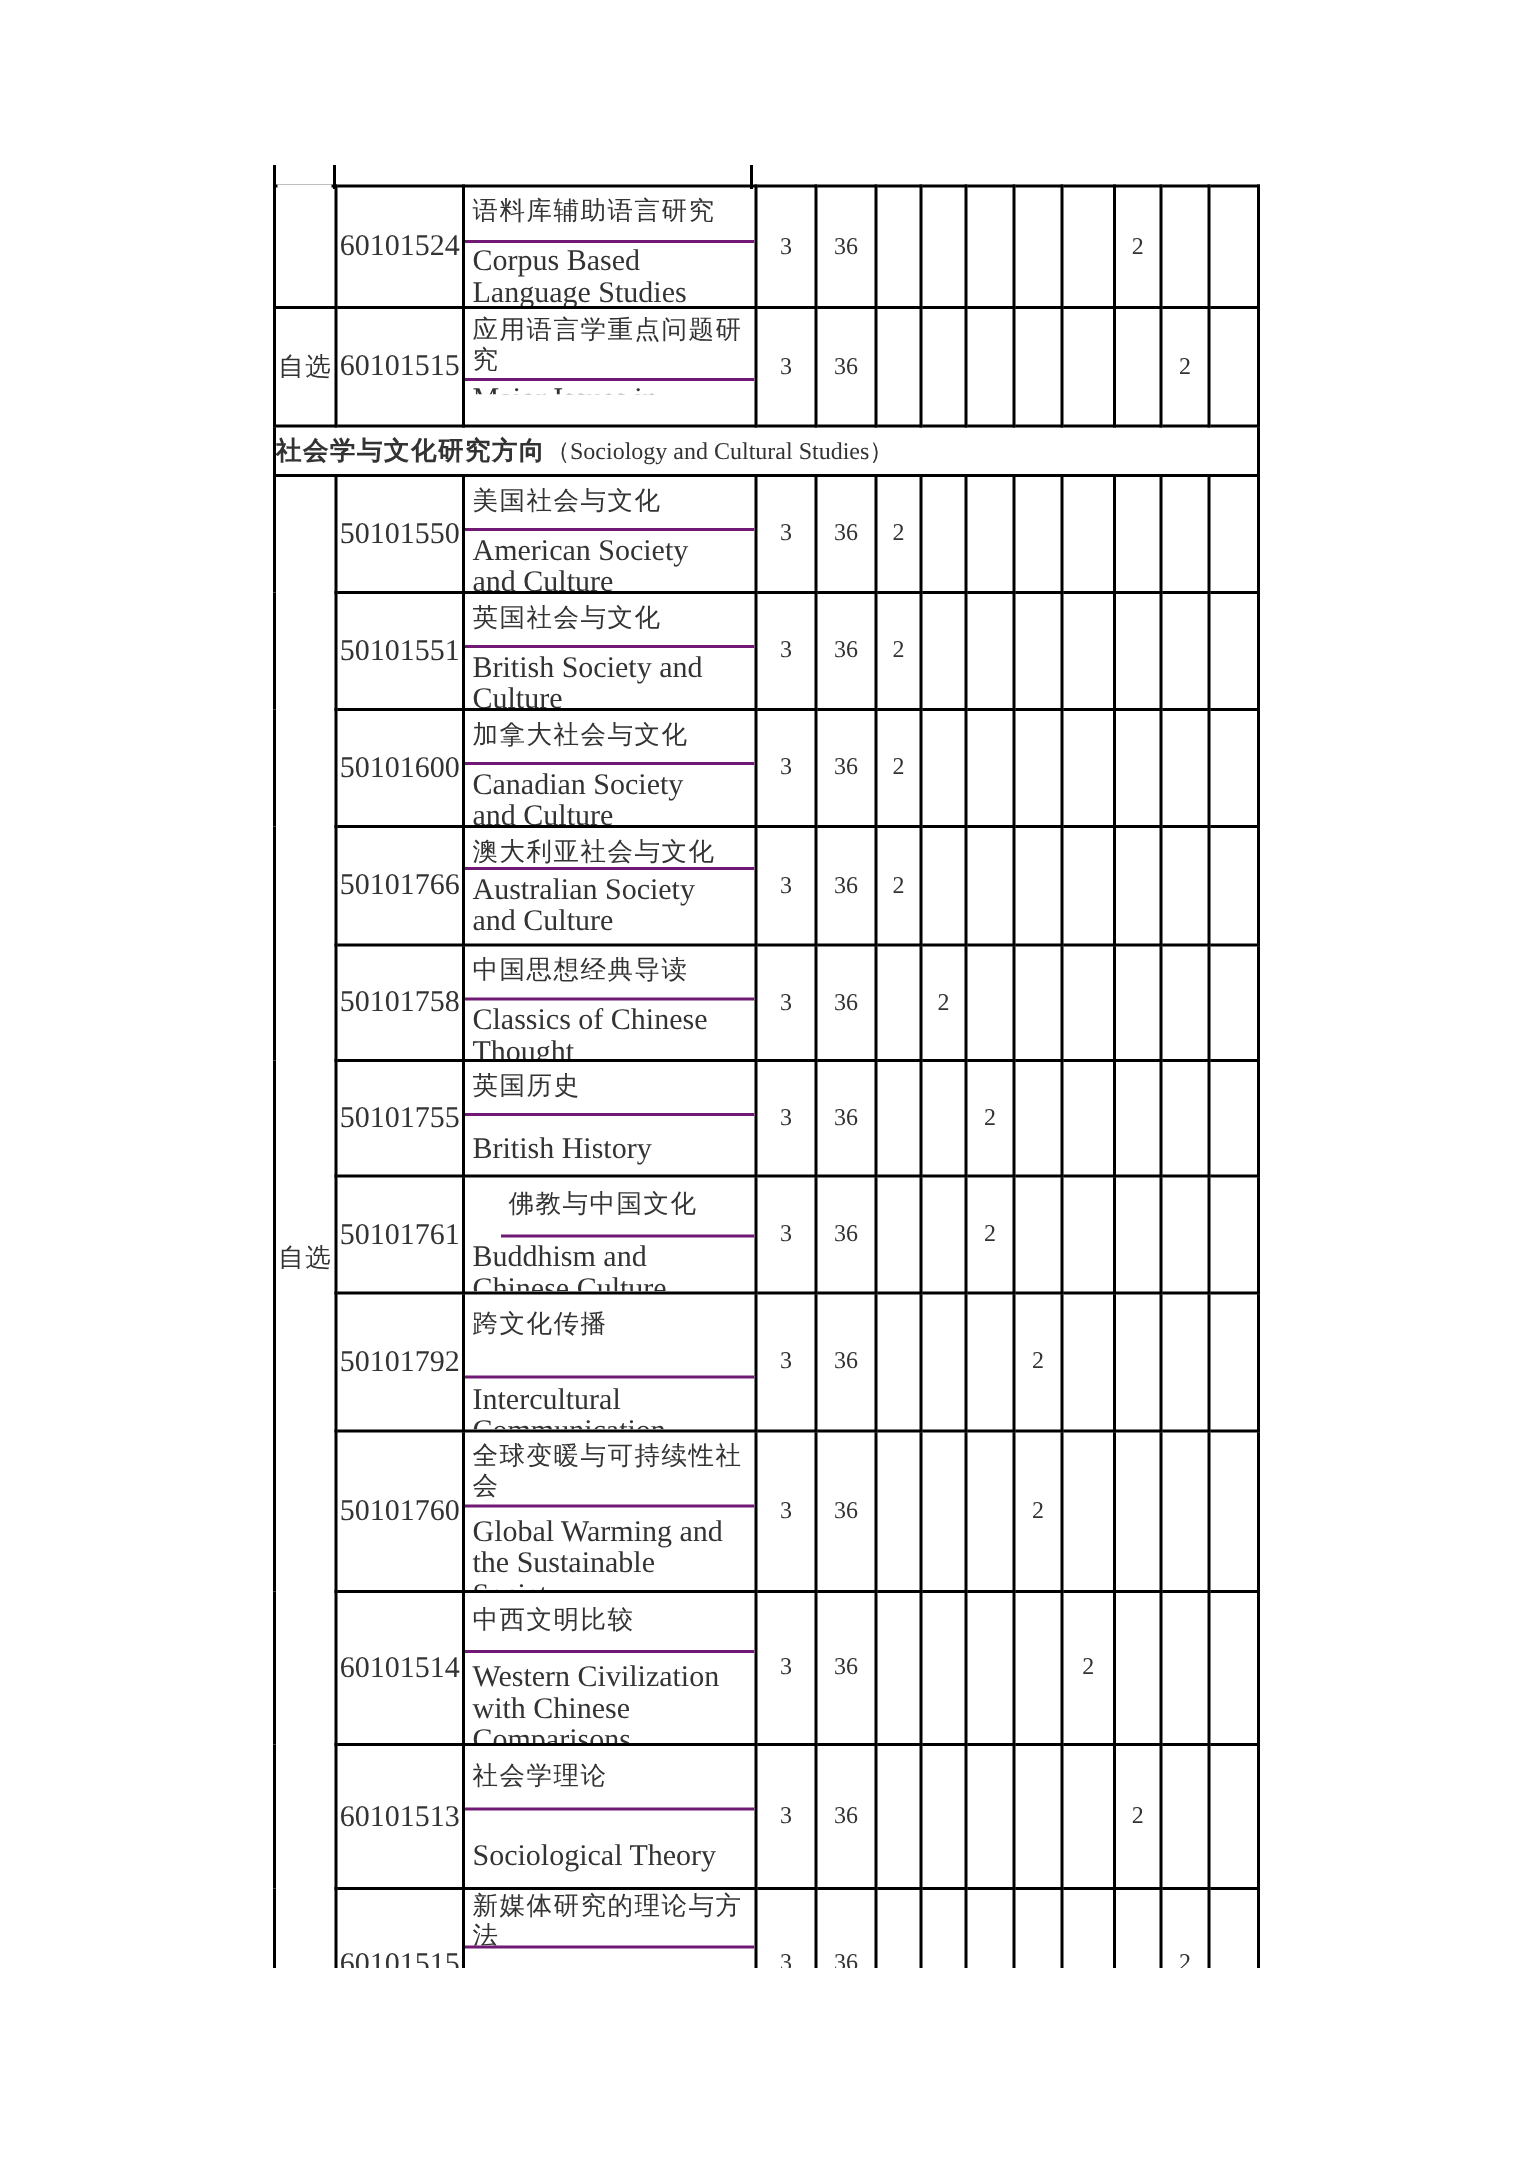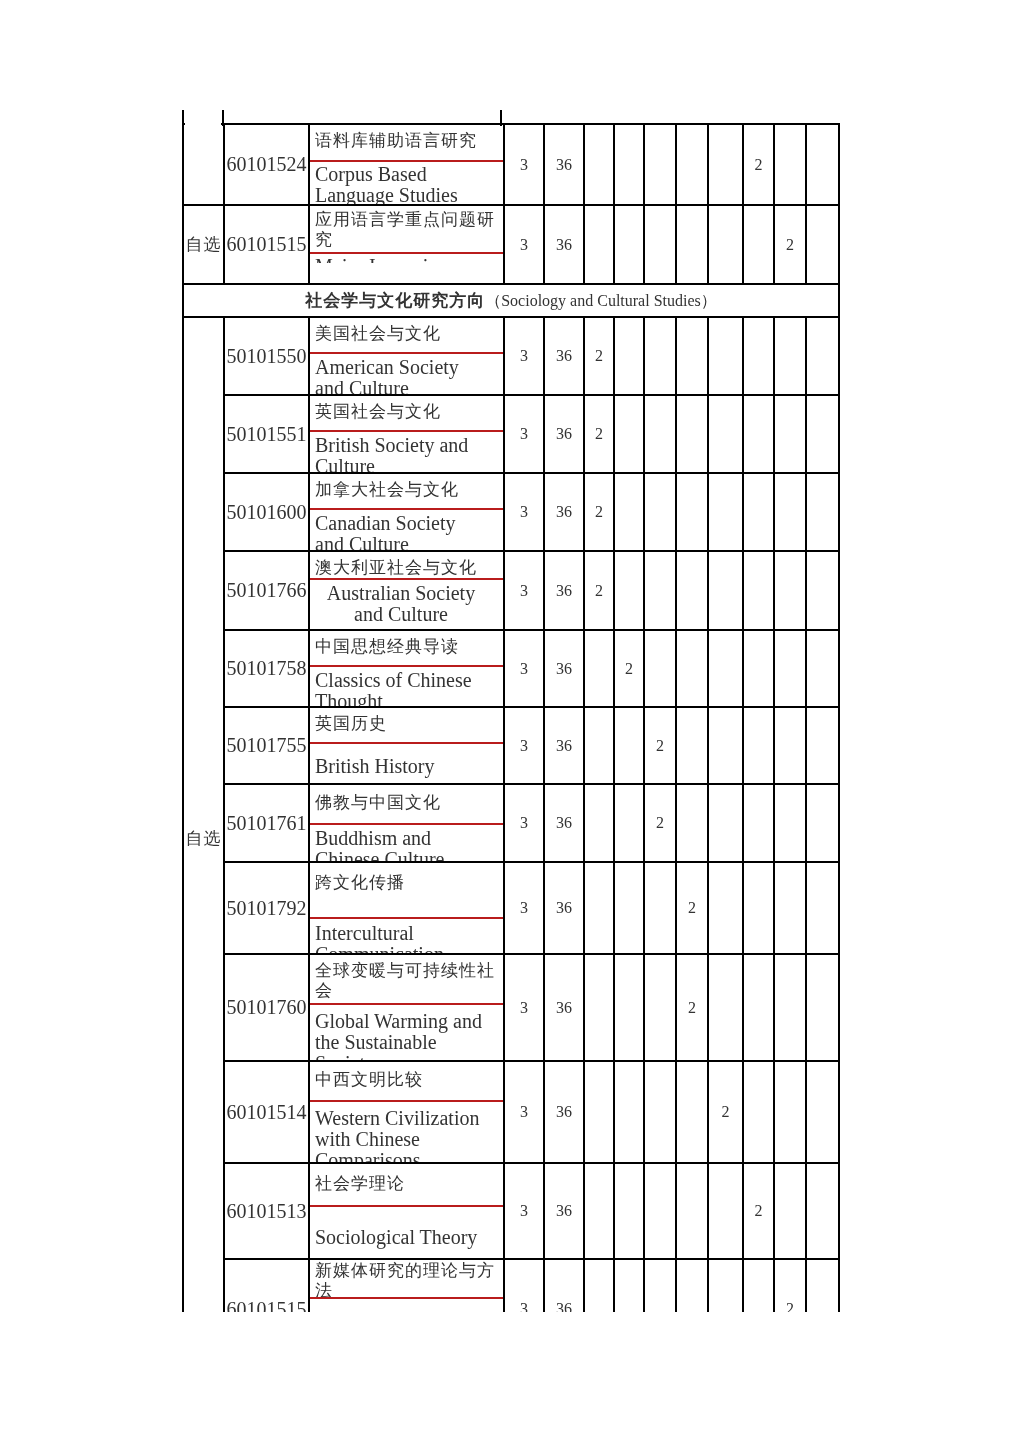--- a/index.html
+++ b/index.html
@@ -33,34 +33,34 @@
     text-align: center;
     font-size: 16px;
     overflow: hidden;
   }
   td.cat-cell { font-size: 17px; letter-spacing: 1px; }
   td.code-cell { font-size: 20px; }
   td.num-cell, td.sem-cell { font-size: 16px; }
   td.name-cell { text-align: left; vertical-align: top; padding: 0; }
   .name-box { display: flex; flex-direction: column; overflow: hidden; }
   .zh {
-    border-bottom: 2px solid #b91c1c;
+    border-bottom: 2px solid #701a75;
     font-size: 17px; line-height: 20px;
     letter-spacing: 1px;
     padding: 6px 2px 0 5px;
     overflow: hidden;
     flex: 0 0 auto;
   }
   .en {
     font-size: 20px; line-height: 21px;
     padding-left: 5px; padding-right: 16px;
     overflow: hidden;
     flex: 1 1 auto;
   }
-  td.section-cell { text-align: center; vertical-align: middle; }
+  td.section-cell { text-align: left; vertical-align: middle; }
   .sec-zh { font-weight: bold; font-size: 17px; letter-spacing: 1px; }
   .sec-en { font-size: 16px; }
 </style>
 </head>
 <body>
 
 <div class="page">
   <div class="clip">
 
     <div class="stub" style="left:0px;"></div>
@@ -185,21 +185,21 @@
             <td class="sem-cell"></td>
             <td class="sem-cell"></td>
             <td class="sem-cell"></td>
             <td class="sem-cell"></td>
           </tr>
           <tr style="height: 79px;">
             <td class="code-cell">50101766</td>
             <td class="name-cell">
               <div class="name-box" style="height: 77px;">
                 <div class="zh" style="height: 28px; padding-top: 6px;">澳大利亚社会与文化</div>
-                <div class="en" style="padding-top: 3px; text-align: center;">Australian Society and Culture</div>
+                <div class="en" style="padding-top: 3px;">Australian Society and Culture</div>
               </div>
             </td>
             <td class="num-cell">3</td>
             <td class="num-cell">36</td>
             <td class="sem-cell">2</td>
             <td class="sem-cell"></td>
             <td class="sem-cell"></td>
             <td class="sem-cell"></td>
             <td class="sem-cell"></td>
             <td class="sem-cell"></td>
@@ -241,21 +241,21 @@
             <td class="sem-cell"></td>
             <td class="sem-cell"></td>
             <td class="sem-cell"></td>
             <td class="sem-cell"></td>
             <td class="sem-cell"></td>
           </tr>
           <tr style="height: 78px;">
             <td class="code-cell">50101761</td>
             <td class="name-cell">
               <div class="name-box" style="height: 76px;">
-                <div class="zh" style="height: 40px; padding-top: 8px;">佛教与中国文化</div>
+                <div class="zh" style="height: 40px; padding-top: 8px; margin-left: 24px;">佛教与中国文化</div>
                 <div class="en" style="padding-top: 3px;">Buddhism and Chinese Culture</div>
               </div>
             </td>
             <td class="num-cell">3</td>
             <td class="num-cell">36</td>
             <td class="sem-cell"></td>
             <td class="sem-cell"></td>
             <td class="sem-cell">2</td>
             <td class="sem-cell"></td>
             <td class="sem-cell"></td>

